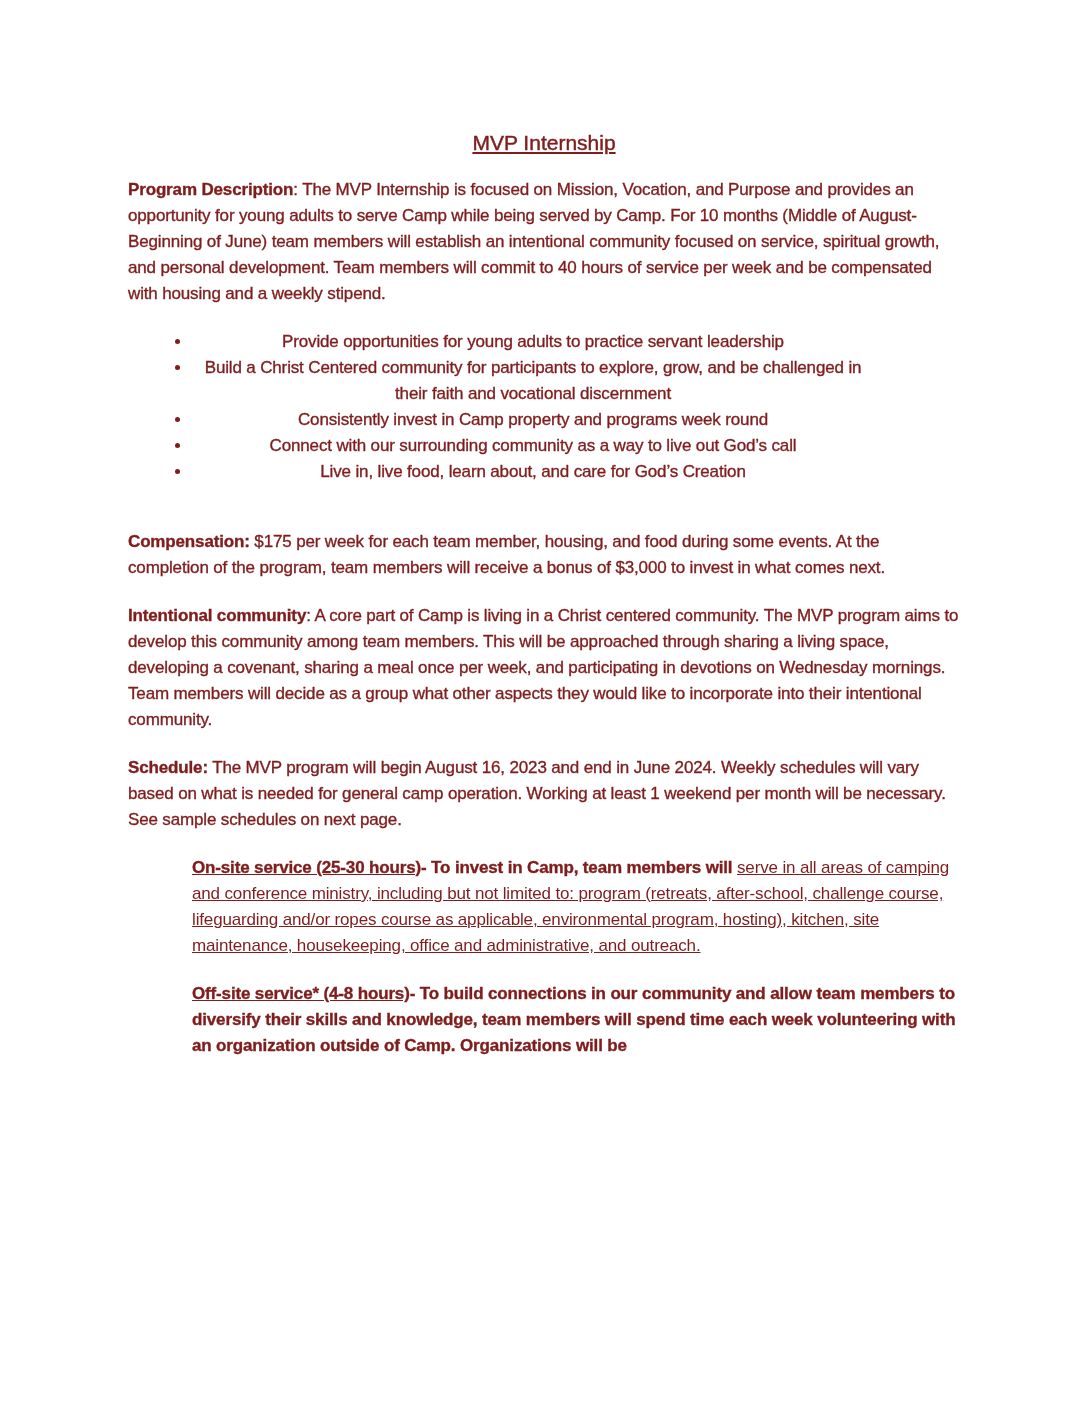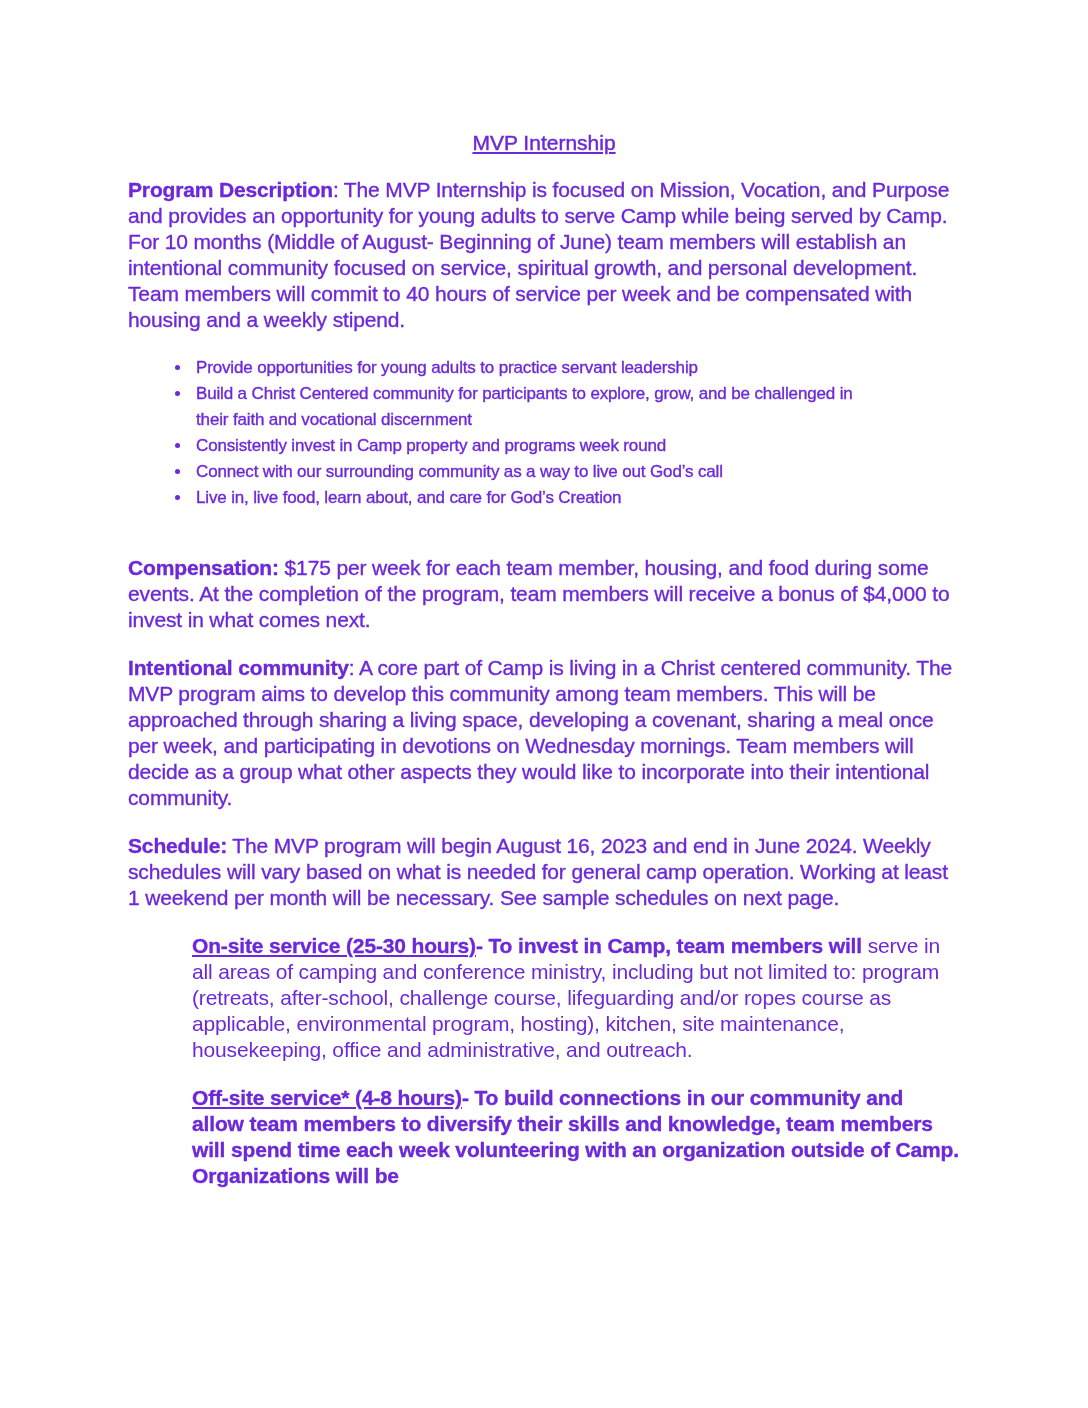--- a/index.html
+++ b/index.html
@@ -3,51 +3,53 @@
 <meta charset="utf-8">
 <style>
   html, body { margin: 0; padding: 0; background: #ffffff; }
   .page {
     position: relative;
     width: 1088px;
     height: 1408px;
     box-sizing: border-box;
     padding: 130px 128px 0 128px;
     background: #ffffff;
-    color: #6d28d9;
+    color: #7f1d1d;
     font-family: "Liberation Sans", sans-serif;
     overflow: hidden;
   }
   .title {
     font-size: 21px;
     line-height: 26px;
     font-weight: 400;
     text-align: center;
     text-decoration: underline;
     -webkit-text-stroke: 0.45px;
     margin: 0 0 21px 0;
   }
   p.t {
-    font-size: 21px;
+    font-size: 17px;
     line-height: 26px;
     letter-spacing: -0.15px;
     -webkit-text-stroke: 0.35px;
     margin: 0 0 22px 0;
   }
   .label { font-weight: 700; }
   .u { text-decoration: underline; }
   .light {
     font-family: "Liberation Sans", sans-serif;
     -webkit-text-stroke: 0;
     font-weight: 400;
+    text-decoration: underline;
   }
   ul.goals {
     margin: 6px 0 22px 0;
     padding: 0 90px 0 64px;
     list-style: disc;
+    text-align: center;
   }
   ul.goals li {
     font-size: 17px;
     line-height: 26px;
     letter-spacing: -0.15px;
     -webkit-text-stroke: 0.35px;
     padding-left: 4px;
   }
   .gap-before { margin-top: 44px !important; }
   .indent { margin-left: 64px !important; }
@@ -63,21 +65,21 @@
 
 
   <ul class="goals">
     <li>Provide opportunities for young adults to practice servant leadership</li>
     <li>Build a Christ Centered community for participants to explore, grow, and be challenged in their faith and vocational discernment</li>
     <li>Consistently invest in Camp property and programs week round</li>
     <li>Connect with our surrounding community as a way to live out God’s call</li>
     <li>Live in, live food, learn about, and care for God’s Creation</li>
   </ul>
 
-  <p class="t gap-before"><span class="label">Compensation:</span><span> $175 per week for each team member, housing, and food during some events. At the completion of the program, team members will receive a bonus of $4,000 to invest in what comes next.</span></p>
+  <p class="t gap-before"><span class="label">Compensation:</span><span> $175 per week for each team member, housing, and food during some events. At the completion of the program, team members will receive a bonus of $3,000 to invest in what comes next.</span></p>
 
   <p class="t"><span class="label">Intentional community</span><span>: A core part of Camp is living in a Christ centered community. The MVP program aims to develop this community among team members. This will be approached through sharing a living space, developing a covenant, sharing a meal once per week, and participating in devotions on Wednesday mornings. Team members will decide as a group what other aspects they would like to incorporate into their intentional community.</span></p>
 
   <p class="t"><span class="label">Schedule:</span><span> The MVP program will begin August 16, 2023 and end in June 2024. Weekly schedules will vary based on what is needed for general camp operation. Working at least 1 weekend per month will be necessary. See sample schedules on next page.</span></p>
 
 
   <p class="t indent"><span class="label u">On-site service (25-30 hours)</span><span class="label">- To invest in Camp, team members will </span><span class="light">serve in all areas of camping and conference ministry, including but not limited to: program (retreats, after-school, challenge course, lifeguarding and/or ropes course as applicable, environmental program, hosting), kitchen, site maintenance, housekeeping, office and administrative, and outreach.</span></p>
 
   <p class="t indent"><span class="label u">Off-site service* (4-8 hours)</span><span class="label">- To build connections in our community and allow team members to diversify their skills and knowledge, team members will spend time each week volunteering with an organization outside of Camp. Organizations will be</span></p>
 

